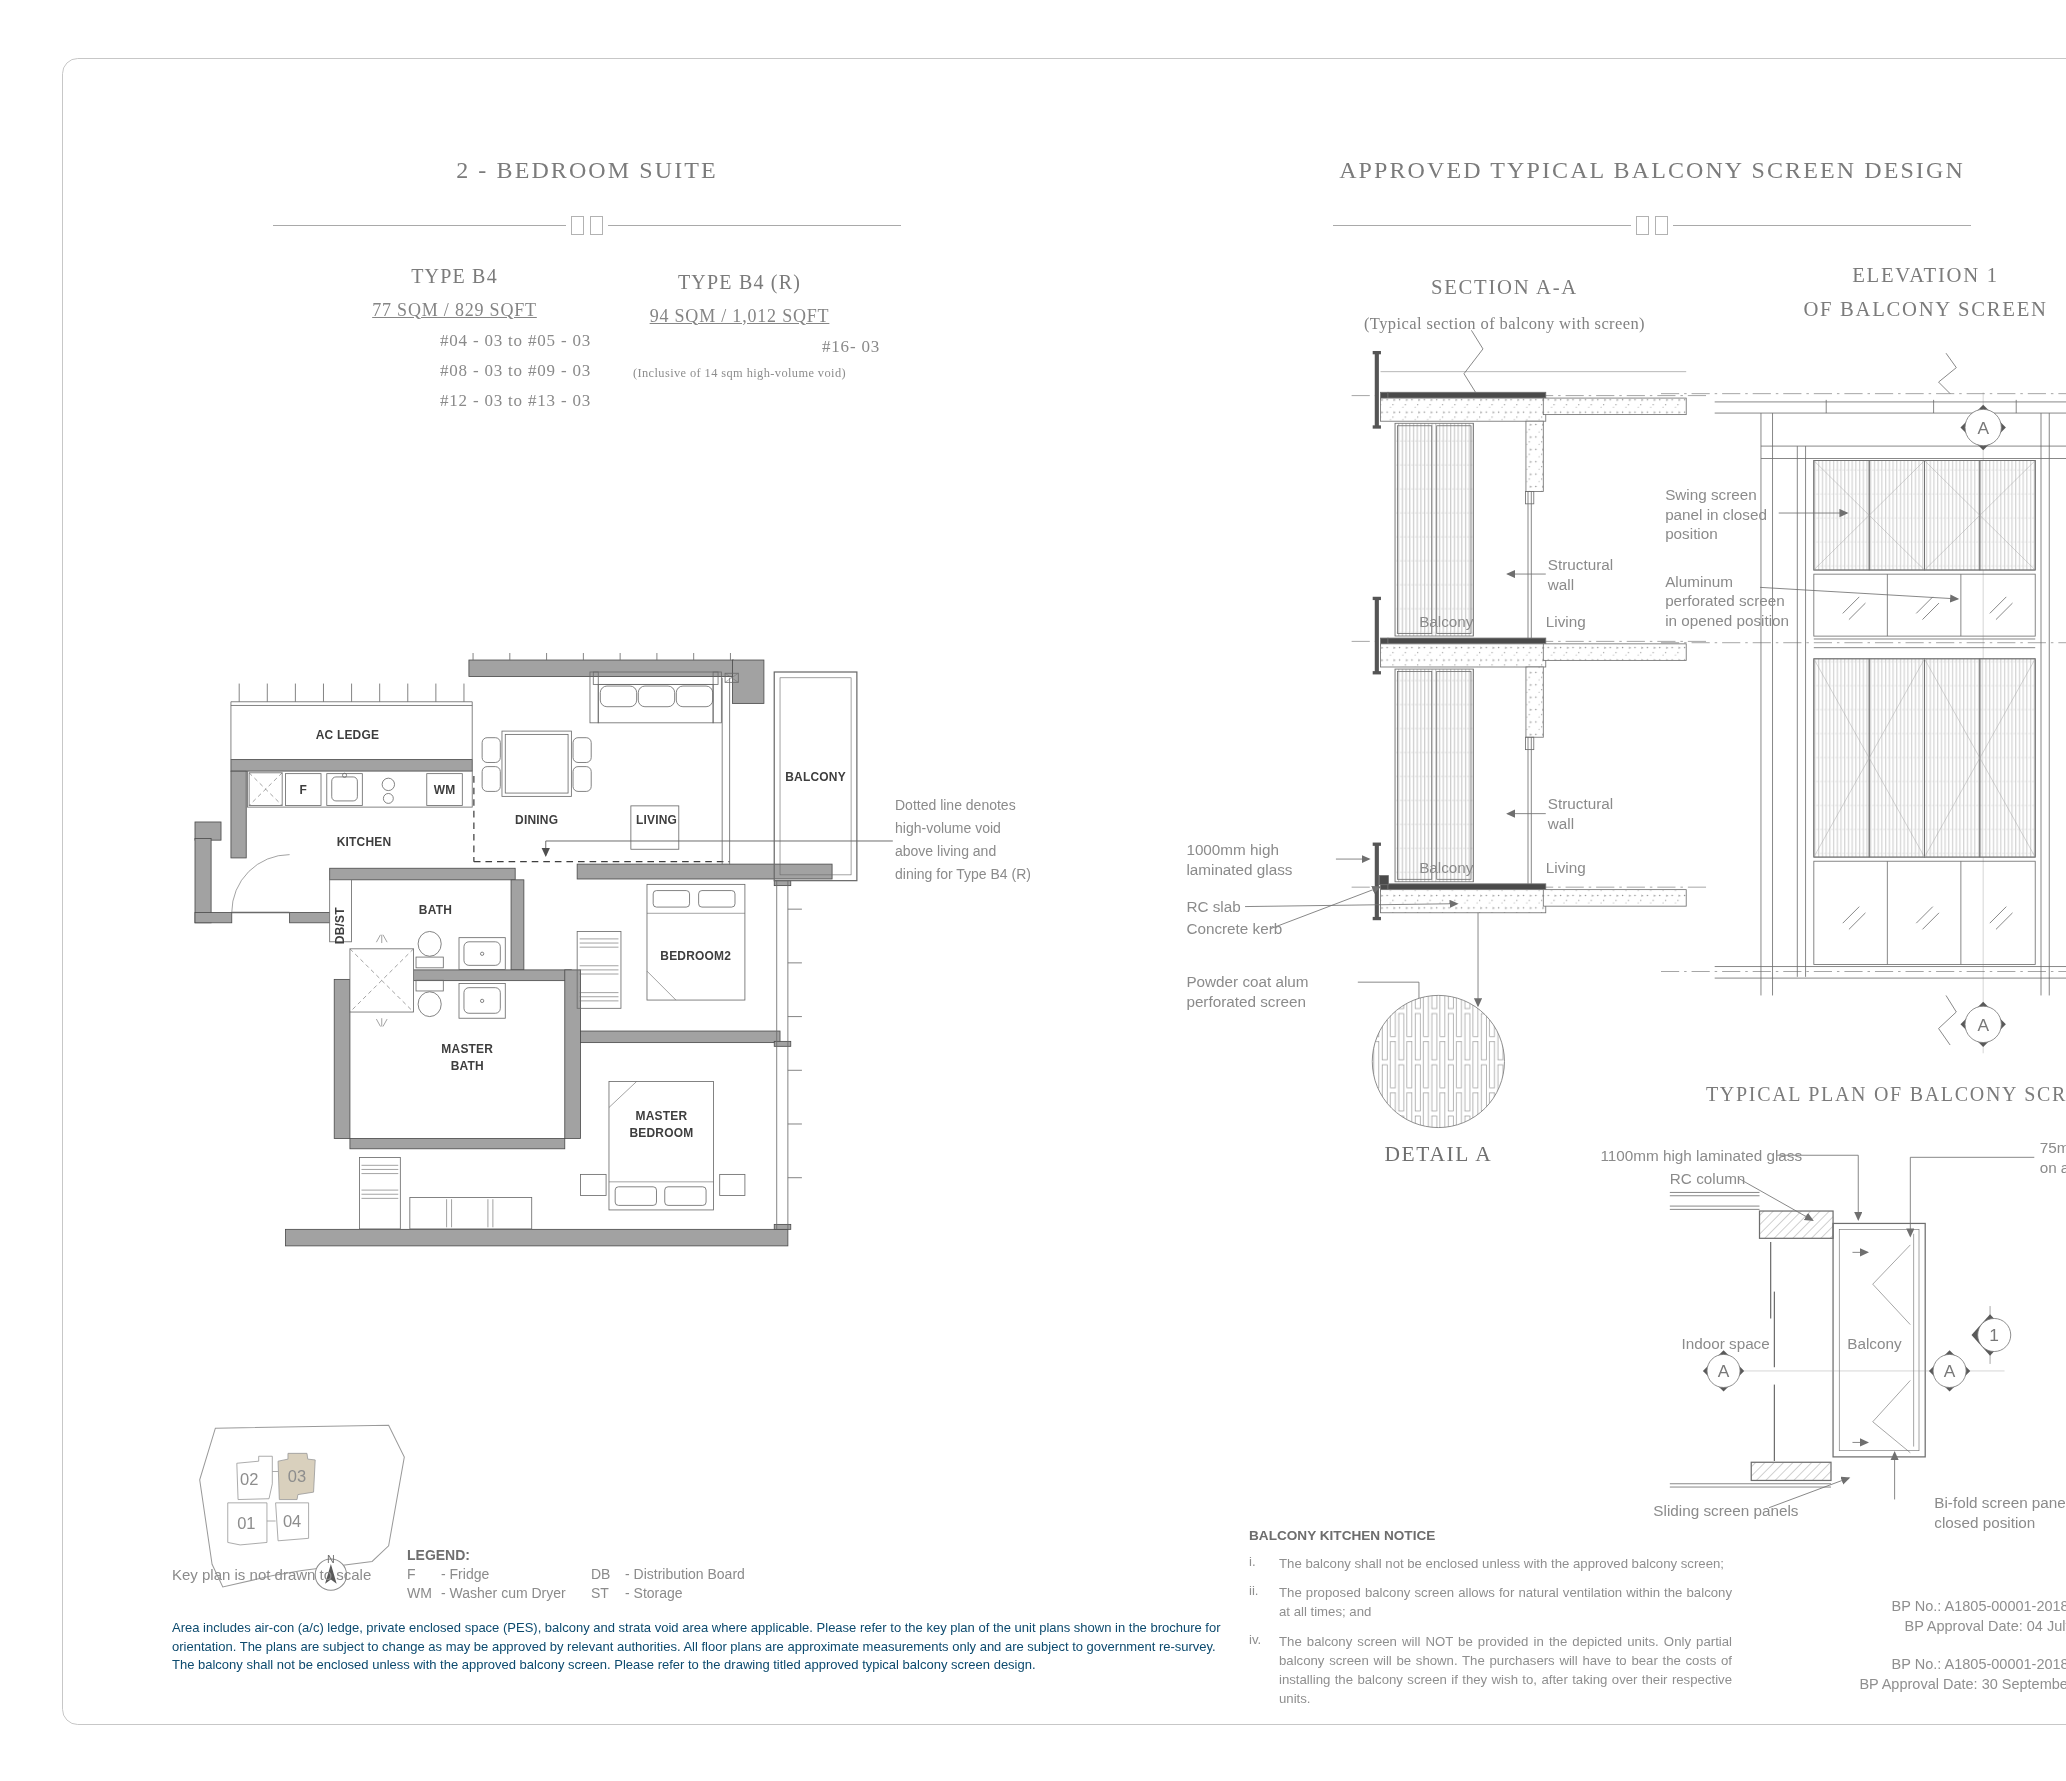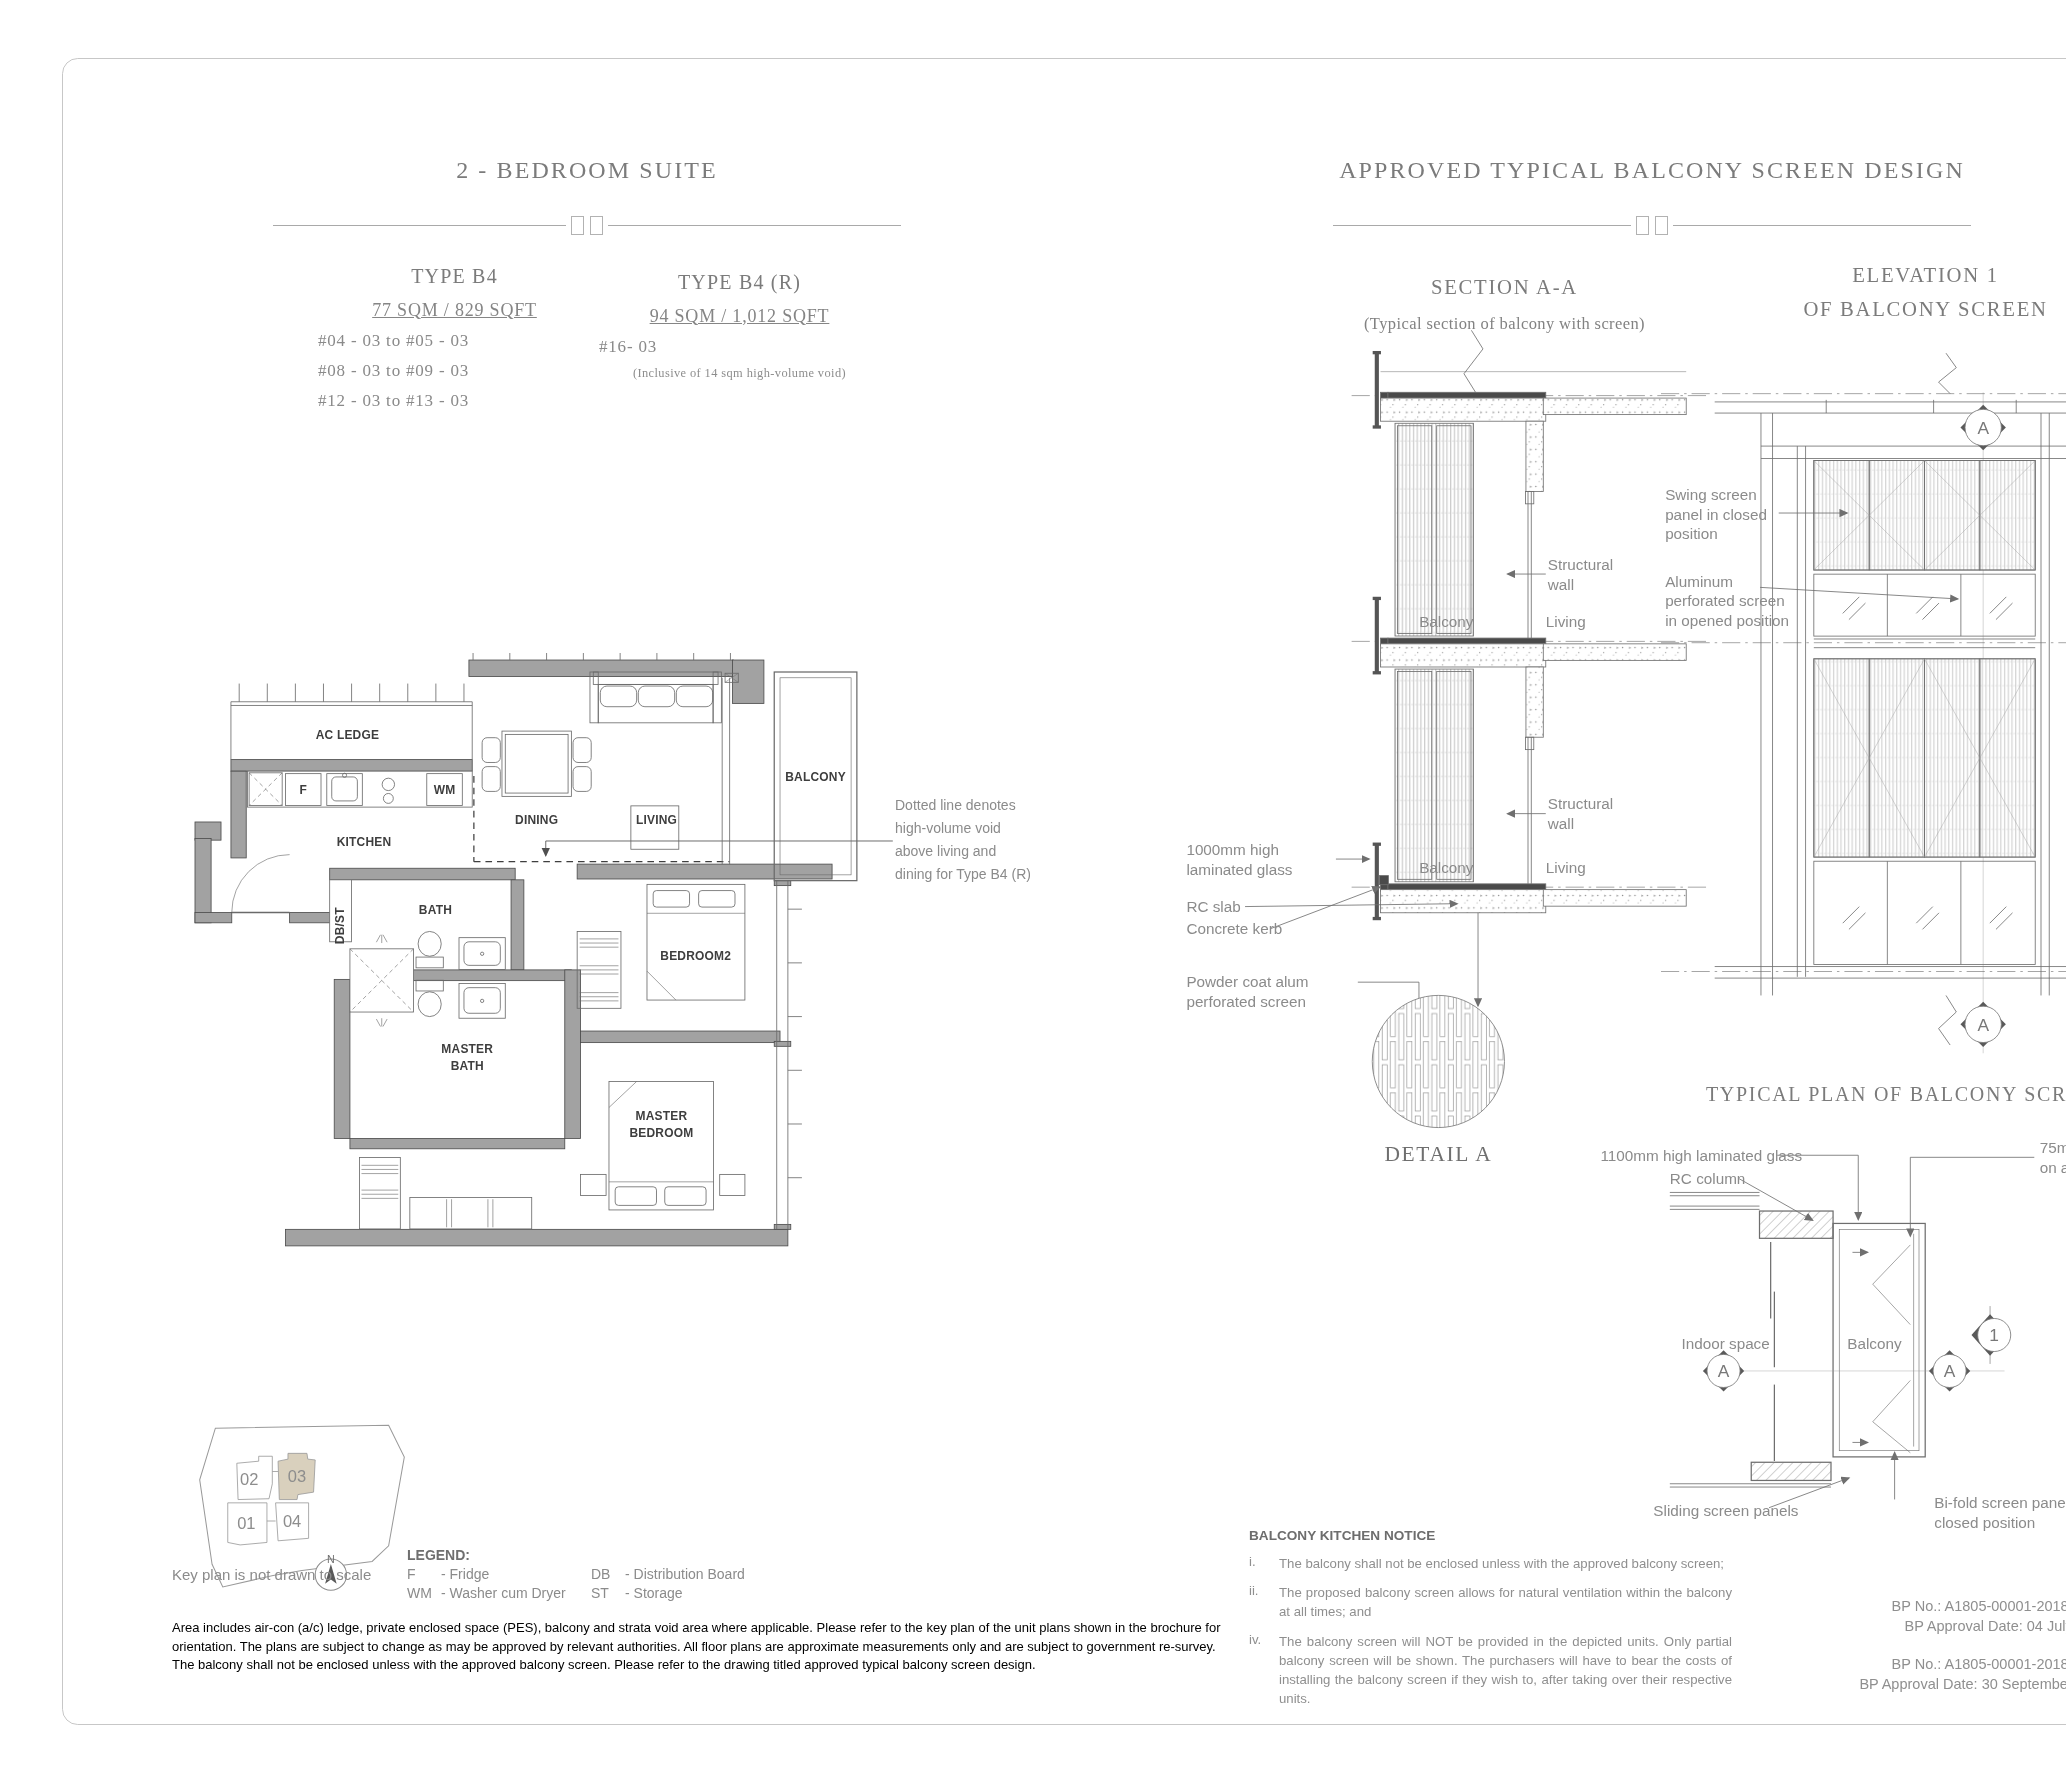--- a/index.html
+++ b/index.html
@@ -8,31 +8,31 @@
   .frame{position:absolute;left:62px;top:58px;width:2120px;height:1665px;
          border:1.2px solid #c7c7c7;border-radius:15.7px;}
   .abs{position:absolute;}
   .serif{font-family:"Liberation Serif","DejaVu Serif",serif;}
   .main-title{font-size:24px;letter-spacing:2.1px;color:#7b7b7b;text-align:center;}
   .divider{position:absolute;display:flex;align-items:center;gap:5.8px;}
   .divider .ln{height:0.8px;background:#a9a9a9;flex:1;}
   .divider .sq{width:10.7px;height:16.5px;border:0.8px solid #b2b2b2;background:#fff;}
   .type-head{font-size:20px;letter-spacing:1.2px;color:#7b7b7b;text-align:center;}
   .type-area{font-size:18px;letter-spacing:0.8px;color:#858585;text-align:center;margin-top:11.6px;text-decoration:underline;}
-  .type-line{font-size:17px;letter-spacing:0.8px;color:#8a8a8a;text-align:left;margin-top:10px;}
+  .type-line{font-size:17px;letter-spacing:0.8px;color:#8a8a8a;text-align:right;margin-top:10px;}
   .type-note{font-size:12.4px;letter-spacing:0.4px;color:#8d8d8d;text-align:center;margin-top:9px;}
   .sec-title{font-size:20.7px;letter-spacing:1.7px;color:#7b7b7b;text-align:center;}
   .sec-sub{font-size:16.5px;letter-spacing:0.4px;color:#828282;text-align:center;margin-top:7.4px;}
   .ann{font-size:14px;line-height:23px;color:#8b8b8b;}
   .cap{font-size:15px;color:#8b8b8b;}
   .legend{font-size:14px;color:#8b8b8b;line-height:19px;}
   .legend .lg-title{font-weight:bold;color:#6f6f6f;}
   .legend table{border-collapse:collapse;}
   .legend td{padding:0 5px 0 0;vertical-align:top;}
-  .disc{font-size:13px;line-height:18.6px;color:#000000;white-space:nowrap;}
+  .disc{font-size:13px;line-height:18.6px;color:#0c4a6e;white-space:nowrap;}
   .notice{width:483px;}
   .notice .nt-title{font-size:13.6px;font-weight:bold;color:#6d6d6d;margin-bottom:10.7px;}
   .nt-row{display:flex;margin-bottom:10.7px;}
   .nt-num{width:30px;flex:none;font-size:13.2px;color:#8f8f8f;}
   .nt-txt{flex:1;font-size:13.2px;line-height:19px;color:#8f8f8f;text-align:justify;}
   .bp{font-size:14.5px;line-height:20px;color:#8f8f8f;text-align:right;}
   .bp .gap{height:18px;}
   svg text.dl{font-family:"Liberation Sans","DejaVu Sans",sans-serif;font-size:37px;fill:#8b8b8b;}
   svg text.pl{font-family:"Liberation Sans","DejaVu Sans",sans-serif;font-size:29px;font-weight:bold;
               fill:#3e3e3e;text-anchor:middle;letter-spacing:0.5px;}

